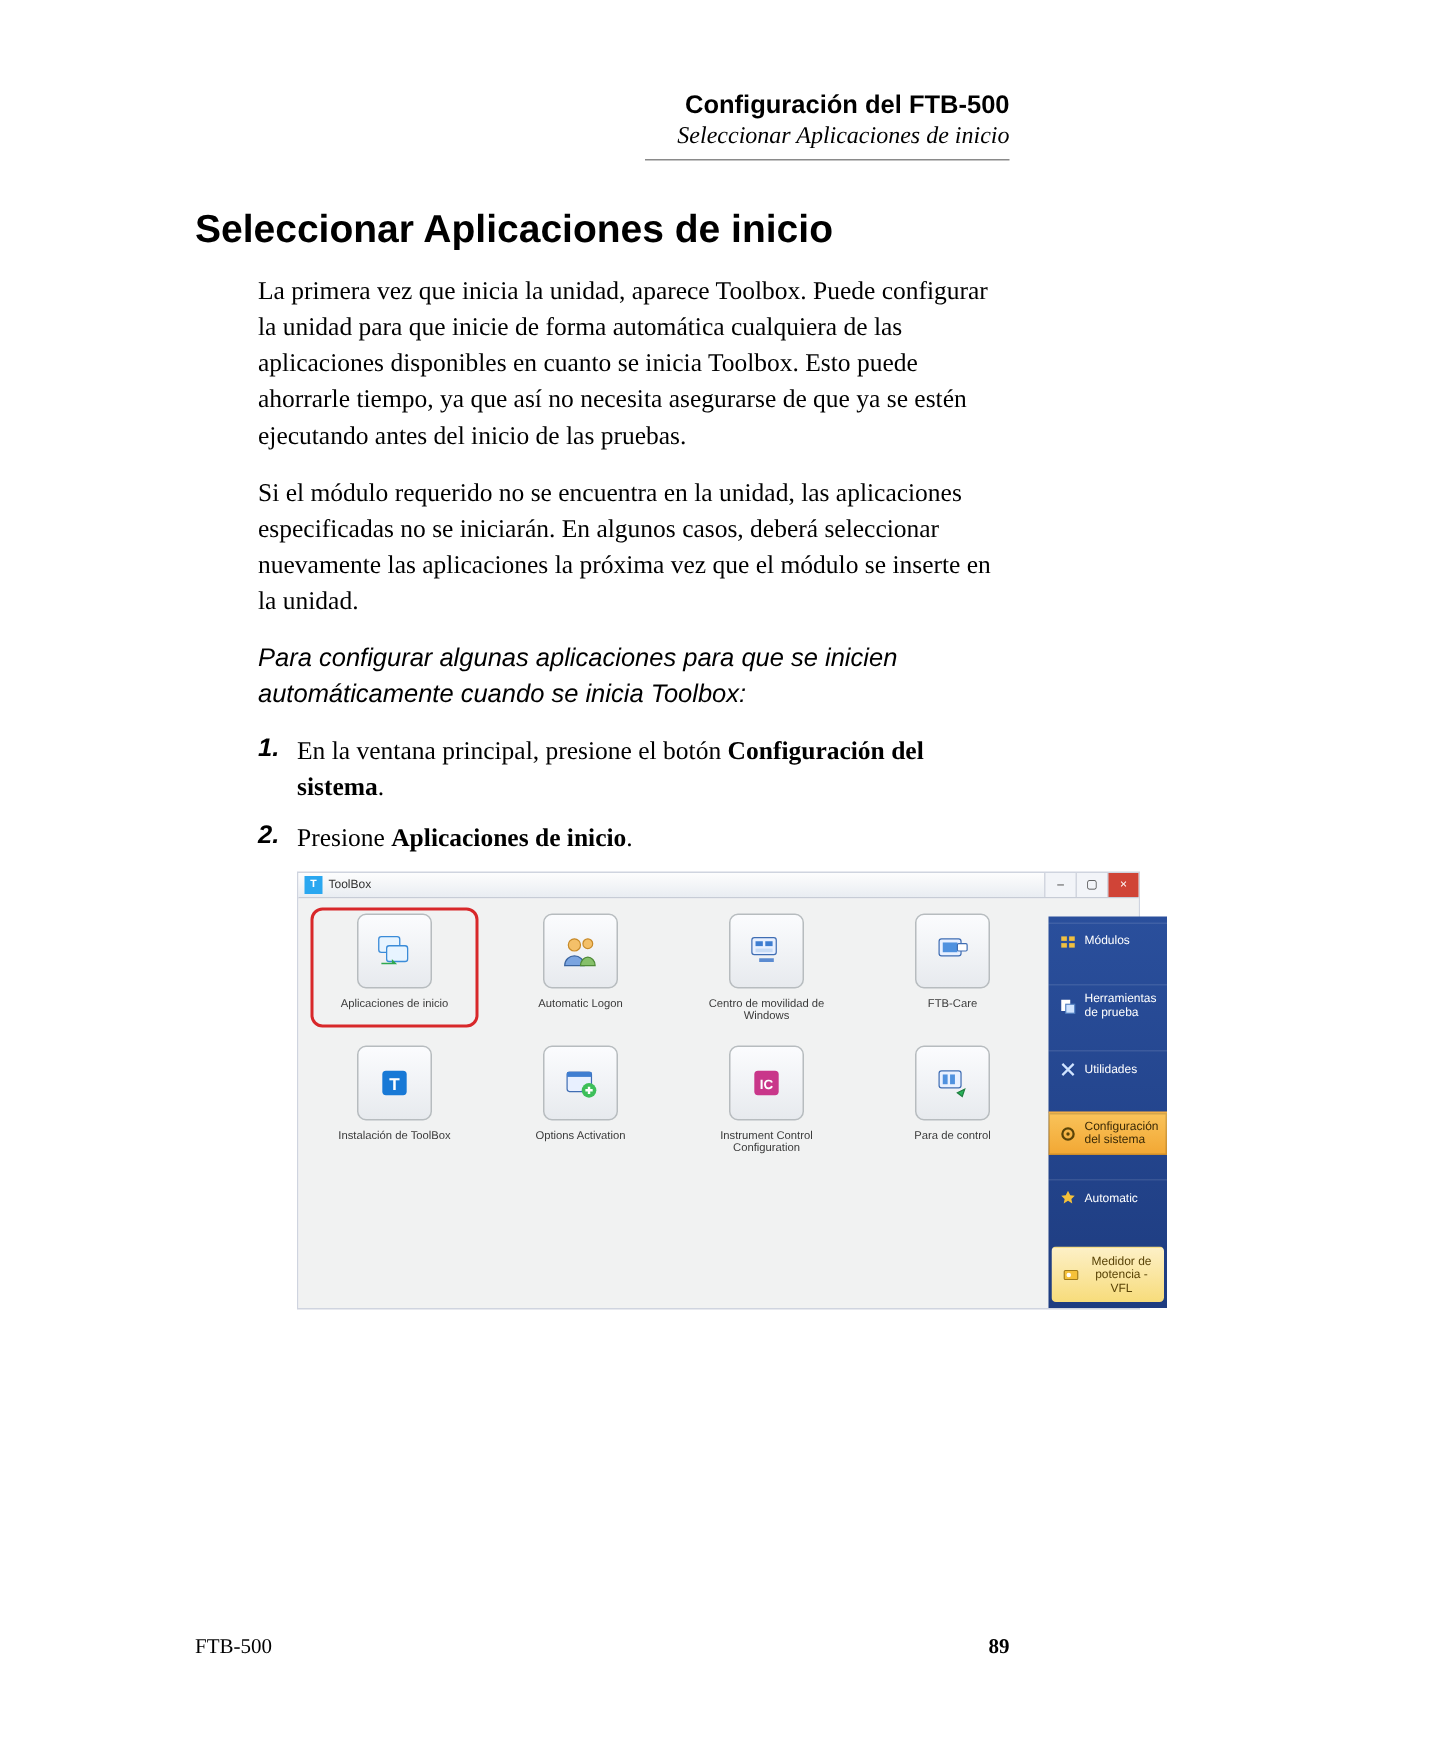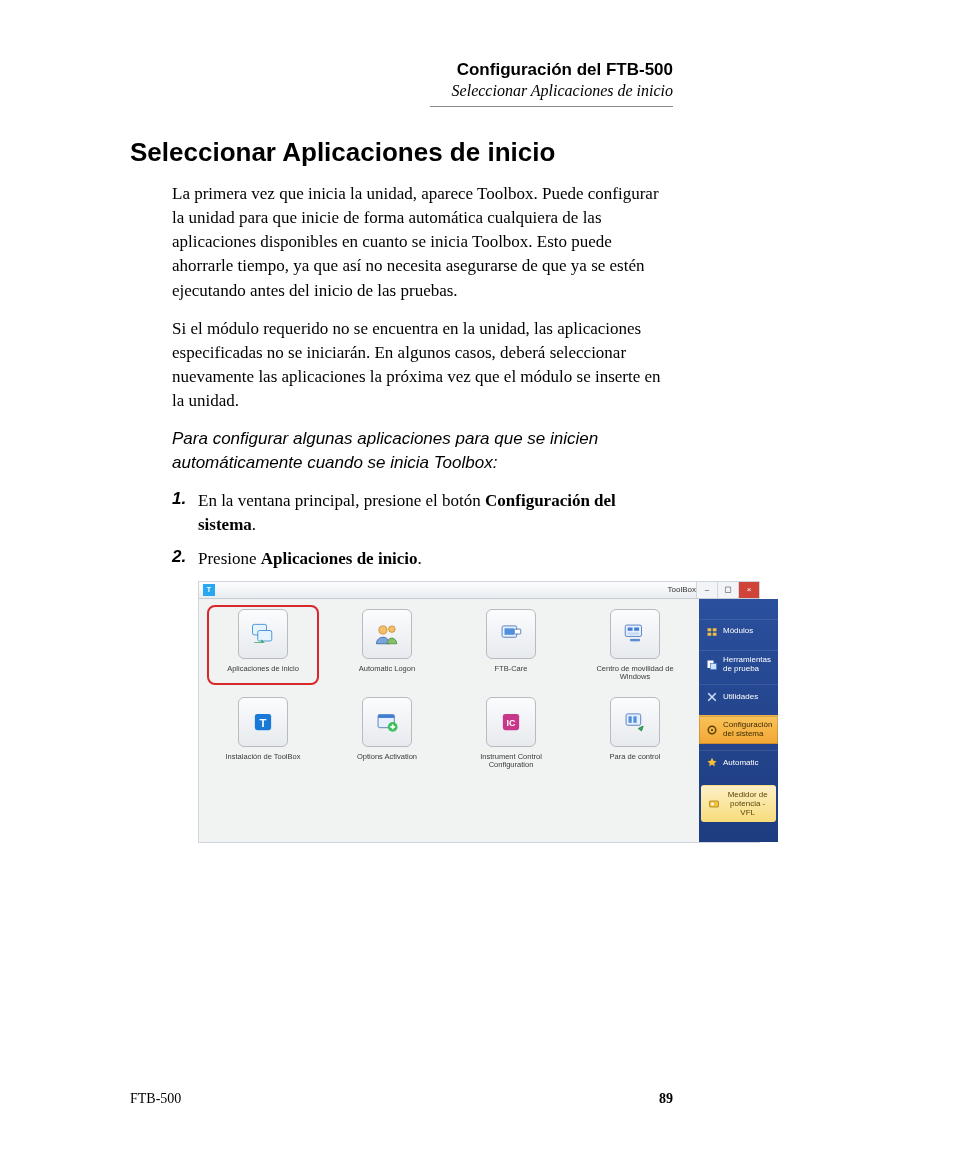--- a/index.html
+++ b/index.html
@@ -97,21 +97,21 @@
     height: 16px;
     background: linear-gradient(#fdfdfd, #e9edf2);
     border-bottom: 1px solid #c7ccd6;
   }
   .titlebar .appicon {
     width: 12px; height: 12px; margin: 2px 4px;
     background: #2aa7f0;
     display: flex; align-items: center; justify-content: center;
     color: #fff; font-weight: 700; font-size: 7px;
   }
-  .titlebar .title { flex: 1; text-align: right; line-height: 16px; color: #333; }
+  .titlebar .title { flex: 1; text-align: left; line-height: 16px; color: #333; }
   .winbtn { width: 20px; text-align: center; line-height: 16px; border-left: 1px solid #d2d6df; background: #f2f4f8; }
   .winbtn.close { background: #d04437; color: #fff; }
   .toolbox-body { display: flex; background: #f1f2f2; }
   .grid-area { flex: 1; padding: 10px 10px 8px 10px; }
   .grid-row { display: flex; gap: 16px; }
   .cell { width: 108px; text-align: center; }
   .tile {
     width: 48px; height: 48px; margin: 0 auto 6px auto;
     border: 1px solid #b7bcbf;
     border-radius: 6px;
@@ -126,23 +126,24 @@
     position: absolute;
     top: -4px; left: -2px; right: -2px; bottom: -2px;
     border: 2px solid #d8282a;
     border-radius: 8px;
   }
   .cell .cap { font-size: 7.5px; line-height: 1.15; color: #3a3a3a; min-height: 18px; }
   .grid-row + .grid-row { margin-top: 14px; }
   .sidebar {
     width: 106px;
     background: linear-gradient(#2a4f9c, #1e3c80);
-    padding: 20px 0;
+    padding: 4px 0;
     display: flex; flex-direction: column;
-    gap: 6px;
+    gap: 16px;
+    margin-top: 12px;
   }
   .sb-item {
     display: flex; align-items: center;
     padding: 5px 6px;
     color: #fff;
     font-size: 8px;
     line-height: 1.1;
     border-top: 1px solid rgba(255,255,255,0.1);
   }
   .sb-item.active {
@@ -236,42 +237,42 @@
                       <path d="M16 28c0-4 3-7 6-7s6 3 6 7z" fill="#86c06a" stroke="#4e8a37"></path>
                     </svg>
               </span>
                 </div>
               <div class="cap">Automatic Logon</div>
             </div>
             <div class="cell">
               <div class="tile">
                   <span>
                 <svg width="26" height="26" viewBox="0 0 32 32">
-                      <rect x="5" y="6" width="18" height="14" rx="2" fill="#e8f0ff" stroke="#3f6db3"></rect>
-                      <rect x="8" y="9" width="12" height="8" fill="#4f91df"></rect>
-                      <rect x="20" y="10" width="8" height="6" rx="1" fill="#fff" stroke="#3f6db3"></rect>
-                    </svg>
-              </span>
-                </div>
-              <div class="cap">FTB-Care</div>
-            </div>
-            <div class="cell">
-              <div class="tile">
-                  <span>
-                <svg width="26" height="26" viewBox="0 0 32 32">
                       <rect x="4" y="5" width="20" height="14" rx="2" fill="#e8f0ff" stroke="#3f6db3"></rect>
                       <rect x="7" y="8" width="6" height="4" fill="#3f7ed1"></rect>
                       <rect x="15" y="8" width="6" height="4" fill="#3f7ed1"></rect>
                       <rect x="7" y="14" width="14" height="3" fill="#c7dbf5"></rect>
                       <path d="M10 22h12v3H10z" fill="#5b8bd1"></path>
                     </svg>
               </span>
                 </div>
               <div class="cap">Centro de movilidad de Windows</div>
             </div>
+            <div class="cell">
+              <div class="tile">
+                  <span>
+                <svg width="26" height="26" viewBox="0 0 32 32">
+                      <rect x="5" y="6" width="18" height="14" rx="2" fill="#e8f0ff" stroke="#3f6db3"></rect>
+                      <rect x="8" y="9" width="12" height="8" fill="#4f91df"></rect>
+                      <rect x="20" y="10" width="8" height="6" rx="1" fill="#fff" stroke="#3f6db3"></rect>
+                    </svg>
+              </span>
+                </div>
+              <div class="cap">FTB-Care</div>
+            </div>
           </div>
 
           <div class="grid-row">
             <div class="cell">
               <div class="tile">
                   <span>
                 <svg width="26" height="26" viewBox="0 0 32 32">
                       <rect x="6" y="6" width="20" height="20" rx="3" fill="#1879d6"></rect>
                       <text x="16" y="22" text-anchor="middle" font-size="14" font-weight="700" fill="#fff" font-family="Arial">T</text>
                     </svg>

